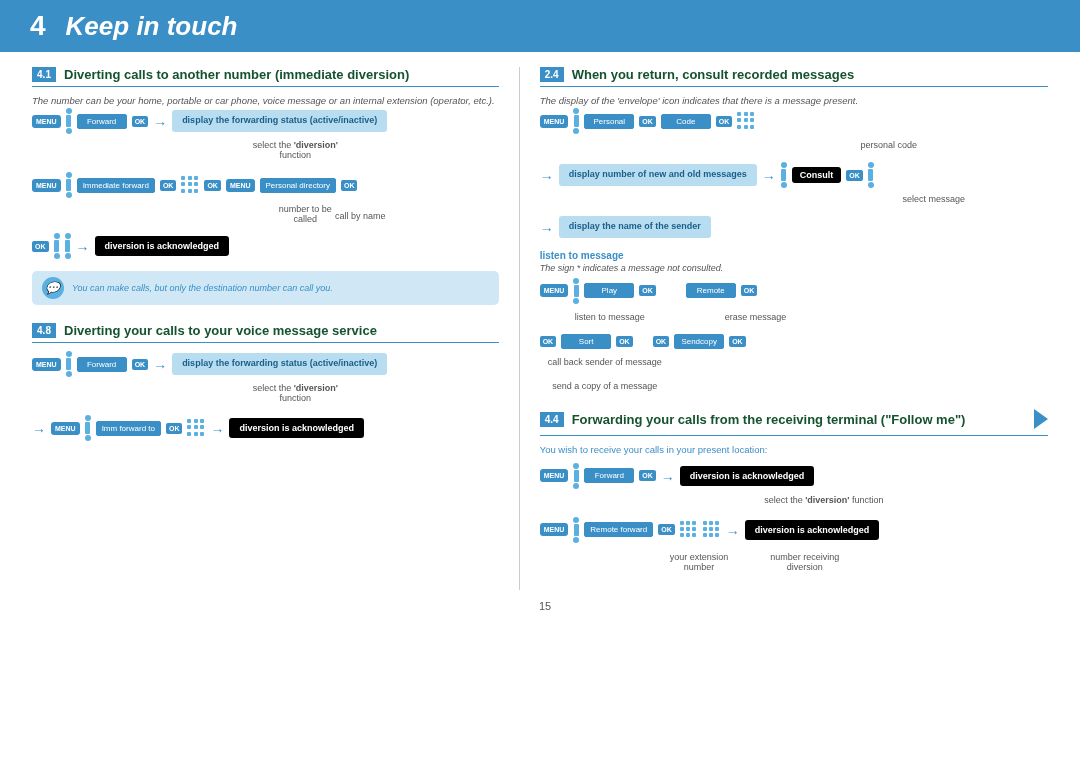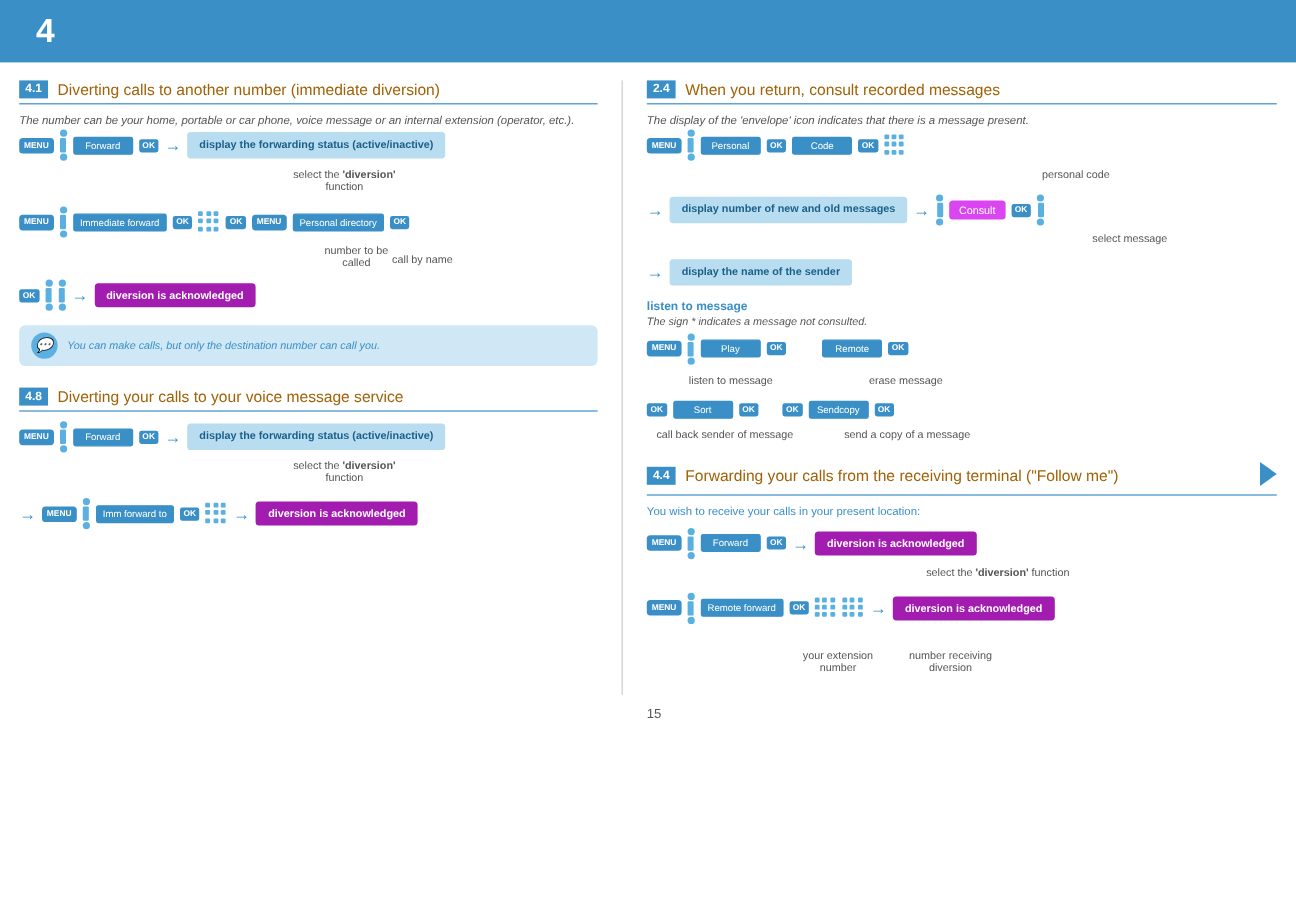--- a/index.html
+++ b/index.html
@@ -38,21 +38,21 @@
       color: #fff;
       font-size: 26px;
       font-style: italic;
       font-weight: bold;
     }
 
     
     .content-columns {
       display: flex;
       gap: 0;
-      padding: 0 16px;
+      padding: 0 32px;
     }
     .left-column {
       width: 48%;
       padding-right: 20px;
       border-right: 1px solid #ccc;
     }
     .right-column {
       width: 52%;
       padding-left: 20px;
     }
@@ -69,23 +69,23 @@
     .section-number-box {
       background: #3a8fc7;
       color: #fff;
       font-size: 10px;
       font-weight: bold;
       padding: 2px 5px;
       min-width: 24px;
       text-align: center;
     }
     .section-title {
-      color: #a16207;
+      color: #14532d;
       font-size: 13px;
-      font-weight: normal;
+      font-weight: bold;
     }
 
     .section-desc {
       font-size: 9.5px;
       color: #555;
       margin-bottom: 2px;
       font-style: italic;
     }
 
     
@@ -178,21 +178,21 @@
       background: #5ab0e0;
       display: flex;
       align-items: center;
       justify-content: center;
       color: #fff;
       font-size: 12px;
       flex-shrink: 0;
     }
 
     .ack-box {
-      background: #a21caf;
+      background: #000000;
       color: #fff;
       padding: 5px 10px;
       border-radius: 3px;
       font-size: 9px;
       font-weight: bold;
       text-align: center;
       white-space: nowrap;
     }
 
     .display-box {
@@ -245,44 +245,45 @@
       margin-top: 10px;
       padding-bottom: 5px;
       margin-left: 10px;
     }
 
     .flow-group {
       margin-bottom: 12px;
     }
 
     .consult-box {
-      background: #d946ef;
+      background: #000000;
       color: #fff;
       padding: 3px 8px;
       border-radius: 3px;
       font-size: 9px;
-      font-weight: normal;
+      font-weight: bold;
       white-space: nowrap;
     }
 
     .section-note {
       font-size: 9px;
       color: #555;
       font-style: italic;
       margin-bottom: 5px;
     }
 
   </style>
 </head>
 <body>
 
 <div class="page-container">
 
   <div class="page-header">
     <span class="header-number">4</span>
+    <span class="header-title">Keep in touch</span>
   </div>
 
   <div class="content-columns">
 
     <div class="left-column">
 
       <div class="section-block">
         <div class="section-header">
           <span class="section-number-box">4.1</span>
           <span class="section-title">Diverting calls to another number (immediate diversion)</span>
@@ -527,21 +528,21 @@
         <div class="flow-group">
           <div class="flow-row">
             <span class="ok-btn">OK</span>
             <div class="screen-box-selected">Sort</div>
             <span class="ok-btn">OK</span>
             <span style="width:10px;"></span>
             <span class="ok-btn">OK</span>
             <div class="screen-box-selected">Sendcopy</div>
             <span class="ok-btn">OK</span>
           </div>
-          <div style="display:flex; gap:32px; margin-left:5px;">
+          <div style="display:flex; gap:12px; margin-left:5px;flex-direction:column;">
             <div class="label-below" style="width:120px;">call back sender of message</div>
             <div class="label-below" style="width:120px;">send a copy of a message</div>
           </div>
         </div>
 
       </div>
 
       <div class="section-block">
         <div class="section-header">
           <span class="section-number-box">4.4</span>
@@ -599,21 +600,21 @@
               <div class="num-pad-dot"></div>
                 <div class="num-pad-dot"></div>
                 <div class="num-pad-dot"></div>
               <div class="num-pad-dot"></div>
                 <div class="num-pad-dot"></div>
                 <div class="num-pad-dot"></div>
             </div>
             <span class="arrow-right">→</span>
             <div class="ack-box">diversion is acknowledged</div>
           </div>
-          <div style="display:flex; gap:30px; margin-left:130px; margin-top:19px;">
+          <div style="display:flex; gap:42px; margin-left:130px; margin-top:7px;">
             <div class="label-below">your extension<br>number</div>
             <div class="label-below">number receiving<br>diversion</div>
           </div>
         </div>
 
       </div>
 
     </div>
 
   </div>

